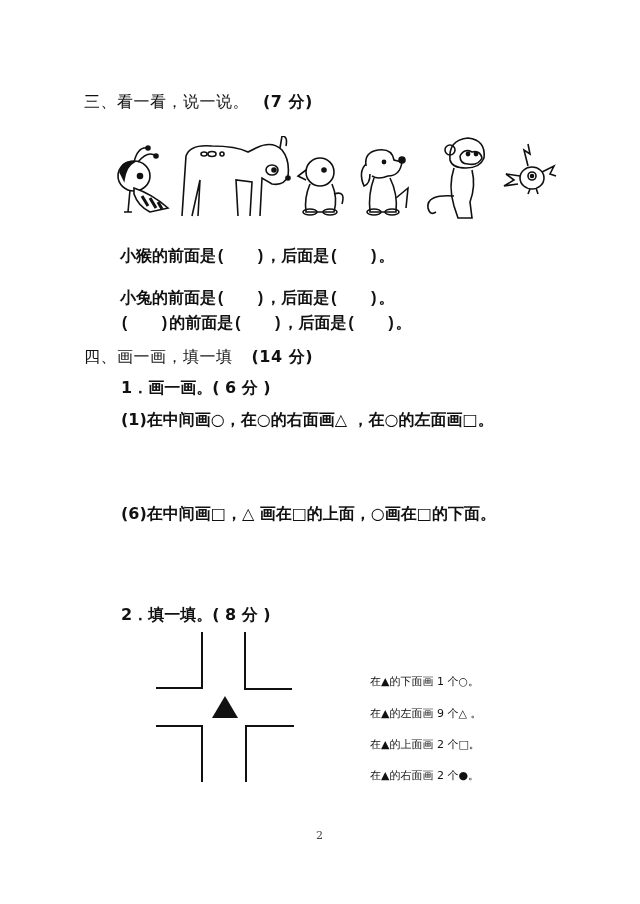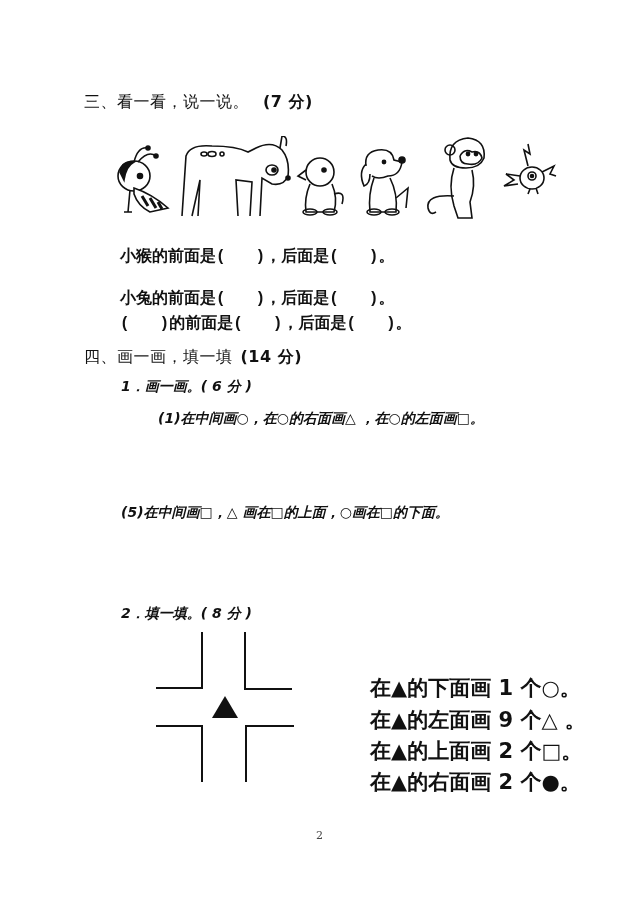--- a/index.html
+++ b/index.html
@@ -5,27 +5,27 @@
   html, body { margin: 0; padding: 0; background: #ffffff; }
   body {
     width: 640px; height: 904px; position: relative; overflow: hidden;
     font-family: "DejaVu Sans", "Liberation Sans", sans-serif;
     color: #111111;
   }
   .abs { position: absolute; white-space: nowrap; }
   .sec-title { font-size: 16px; font-weight: normal; letter-spacing: 0.5px; }
   .sec-title .score { font-weight: bold; margin-left: 14px; }
   .q { font-size: 16px; font-weight: bold; font-family: Liberation Mono, monospace; }
-  .sub { font-size: 14px; font-weight: bold; font-style: italic; }
+  .sub { font-size: 16px; font-weight: bold; }
   .gap { display: inline-block; width: 30px; }
   .animals { left: 108px; top: 136px; width: 450px; height: 84px; }
   .animal { position: absolute; top: 0; }
   .page-num { font-family: "DejaVu Serif", serif; font-size: 11px; color: #444; }
   .roads { left: 150px; top: 630px; width: 160px; height: 155px; }
-  .fill-line { font-size: 21px; font-weight: bold; }
+  .fill-line { font-size: 11px; font-weight: normal; }
 </style>
 </head>
 <body>
 
 <div class="abs sec-title" style="left:84px; top:92px;">
   <span>三、看一看，说一说。</span><span class="score">(7 分)</span>
 </div>
 
 <div class="abs animals">
 
@@ -110,26 +110,26 @@
   <span>小猴的前面是(</span><span class="gap"></span><span>)，后面是(</span><span class="gap"></span><span>)。</span>
 </div>
 <div class="abs q" style="left:120px; top:280px;margin-top:8px;">
   <span>小兔的前面是(</span><span class="gap"></span><span>)，后面是(</span><span class="gap"></span><span>)。</span>
 </div>
 <div class="abs q" style="left:120px; top:313px;">
   <span>(</span><span class="gap"></span><span>)的前面是(</span><span class="gap"></span><span>)，后面是(</span><span class="gap"></span><span>)。</span>
 </div>
 
 <div class="abs sec-title" style="left:84px; top:347px;">
-  <span>四、画一画，填一填</span><span class="score" style="margin-left:8px">(14 分)</span>
+  <span>四、画一画，填一填</span><span class="score" style="margin-left:19px">(14 分)</span>
 </div>
 <div class="abs sub" style="left:121px; top:378px;">1．画一画。( 6 分 )</div>
-<div class="abs sub" style="left:121px; top:410px;margin-left:37px;">(1)在中间画○，在○的右面画△ ，在○的左面画□。</div>
+<div class="abs sub" style="left:121px; top:410px;">(1)在中间画○，在○的右面画△ ，在○的左面画□。</div>
 <div class="abs" style="left:121px; top:436px; width:400px; height:60px;"></div>
-<div class="abs sub" style="left:121px; top:504px;">(5)在中间画□，△ 画在□的上面，○画在□的下面。</div>
+<div class="abs sub" style="left:121px; top:504px;">(6)在中间画□，△ 画在□的上面，○画在□的下面。</div>
 <div class="abs" style="left:121px; top:530px; width:400px; height:50px;"></div>
 
 <div class="abs sub" style="left:121px; top:605px;">2．填一填。( 8 分 )</div>
 
 <svg class="abs roads" viewBox="0 0 160 155">
   <g stroke="#111" stroke-width="2" fill="none">
     <path d="M52 2 L52 58 L6 58"></path>
     <path d="M95 2 L95 59 L142 59"></path>
     <path d="M6 96 L52 96 L52 152"></path>
     <path d="M96 96 L144 96 L96 96 L96 152"></path>

